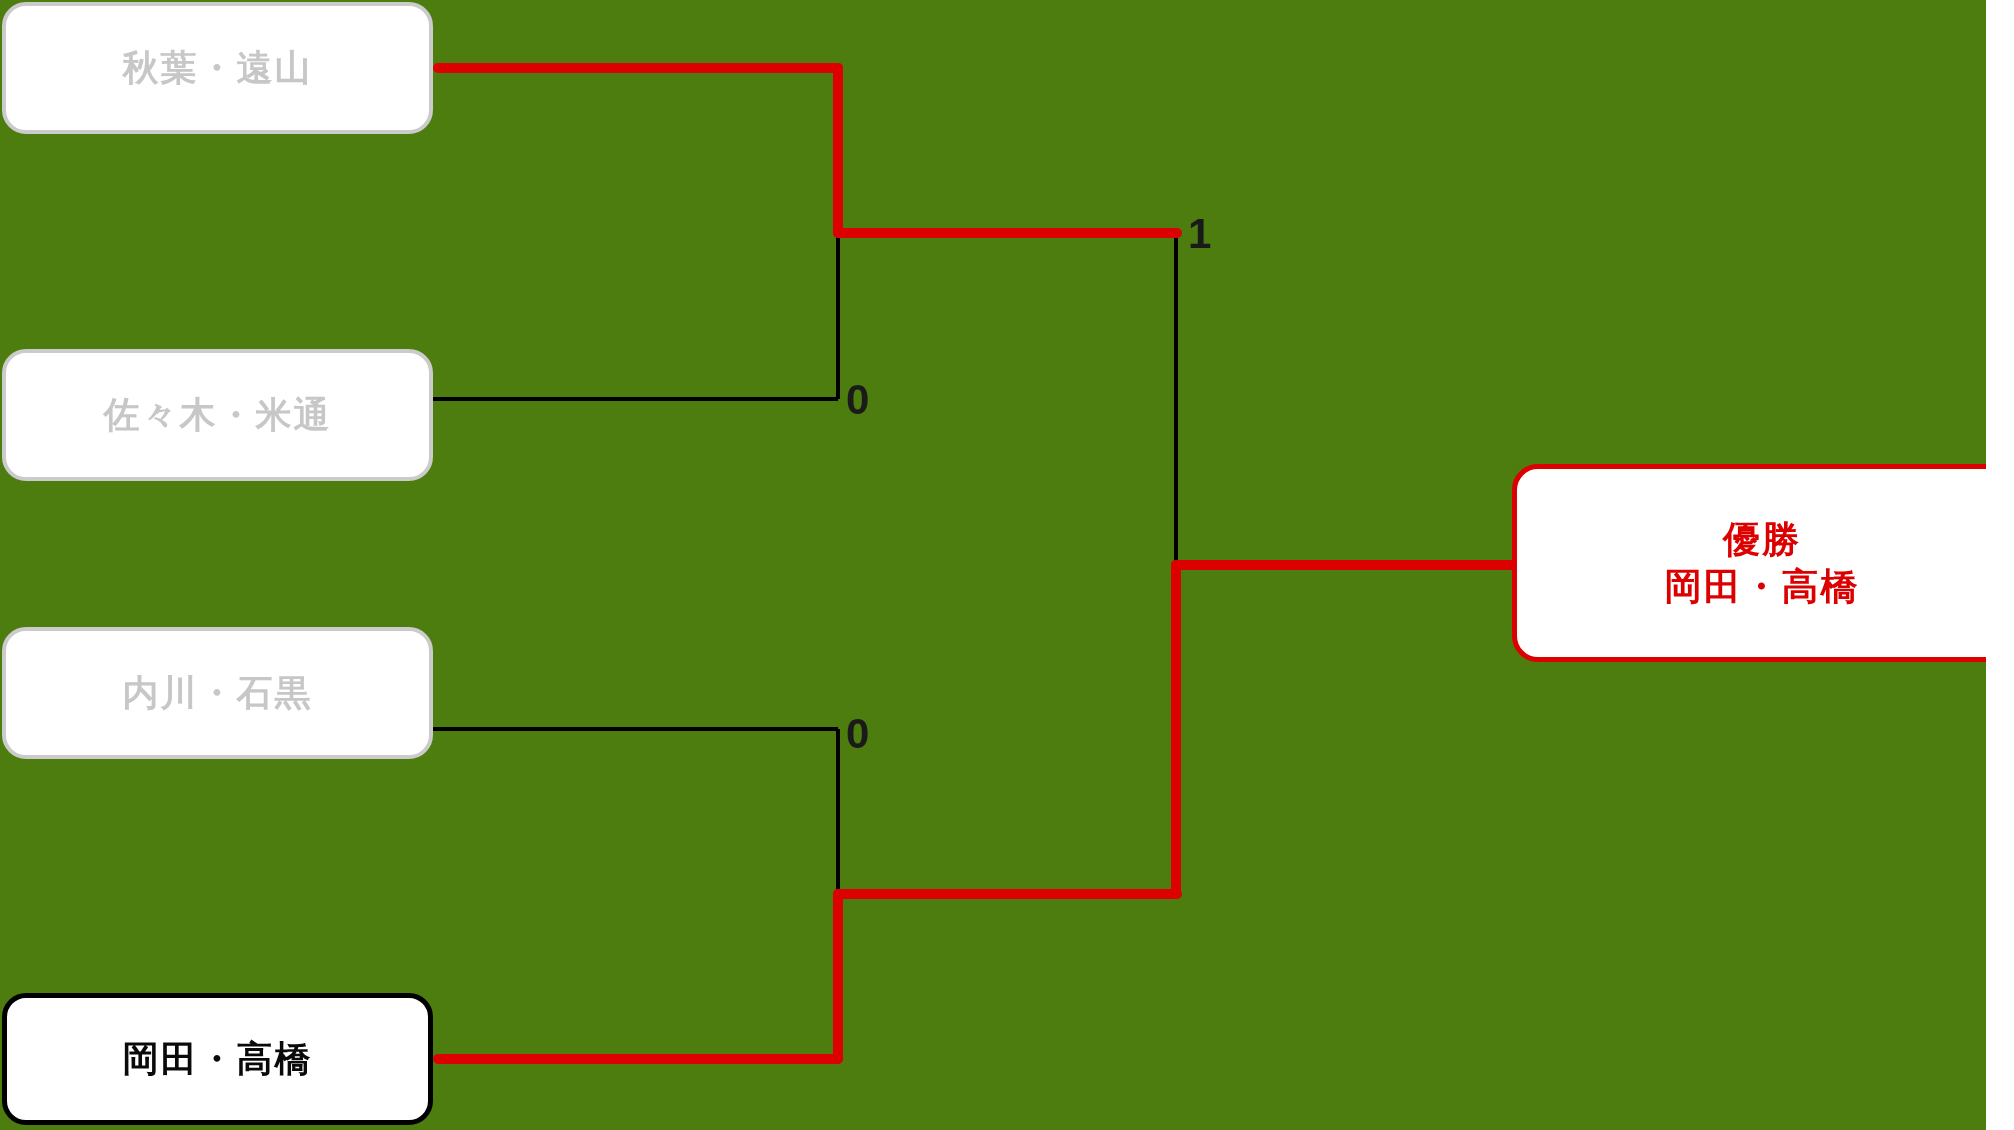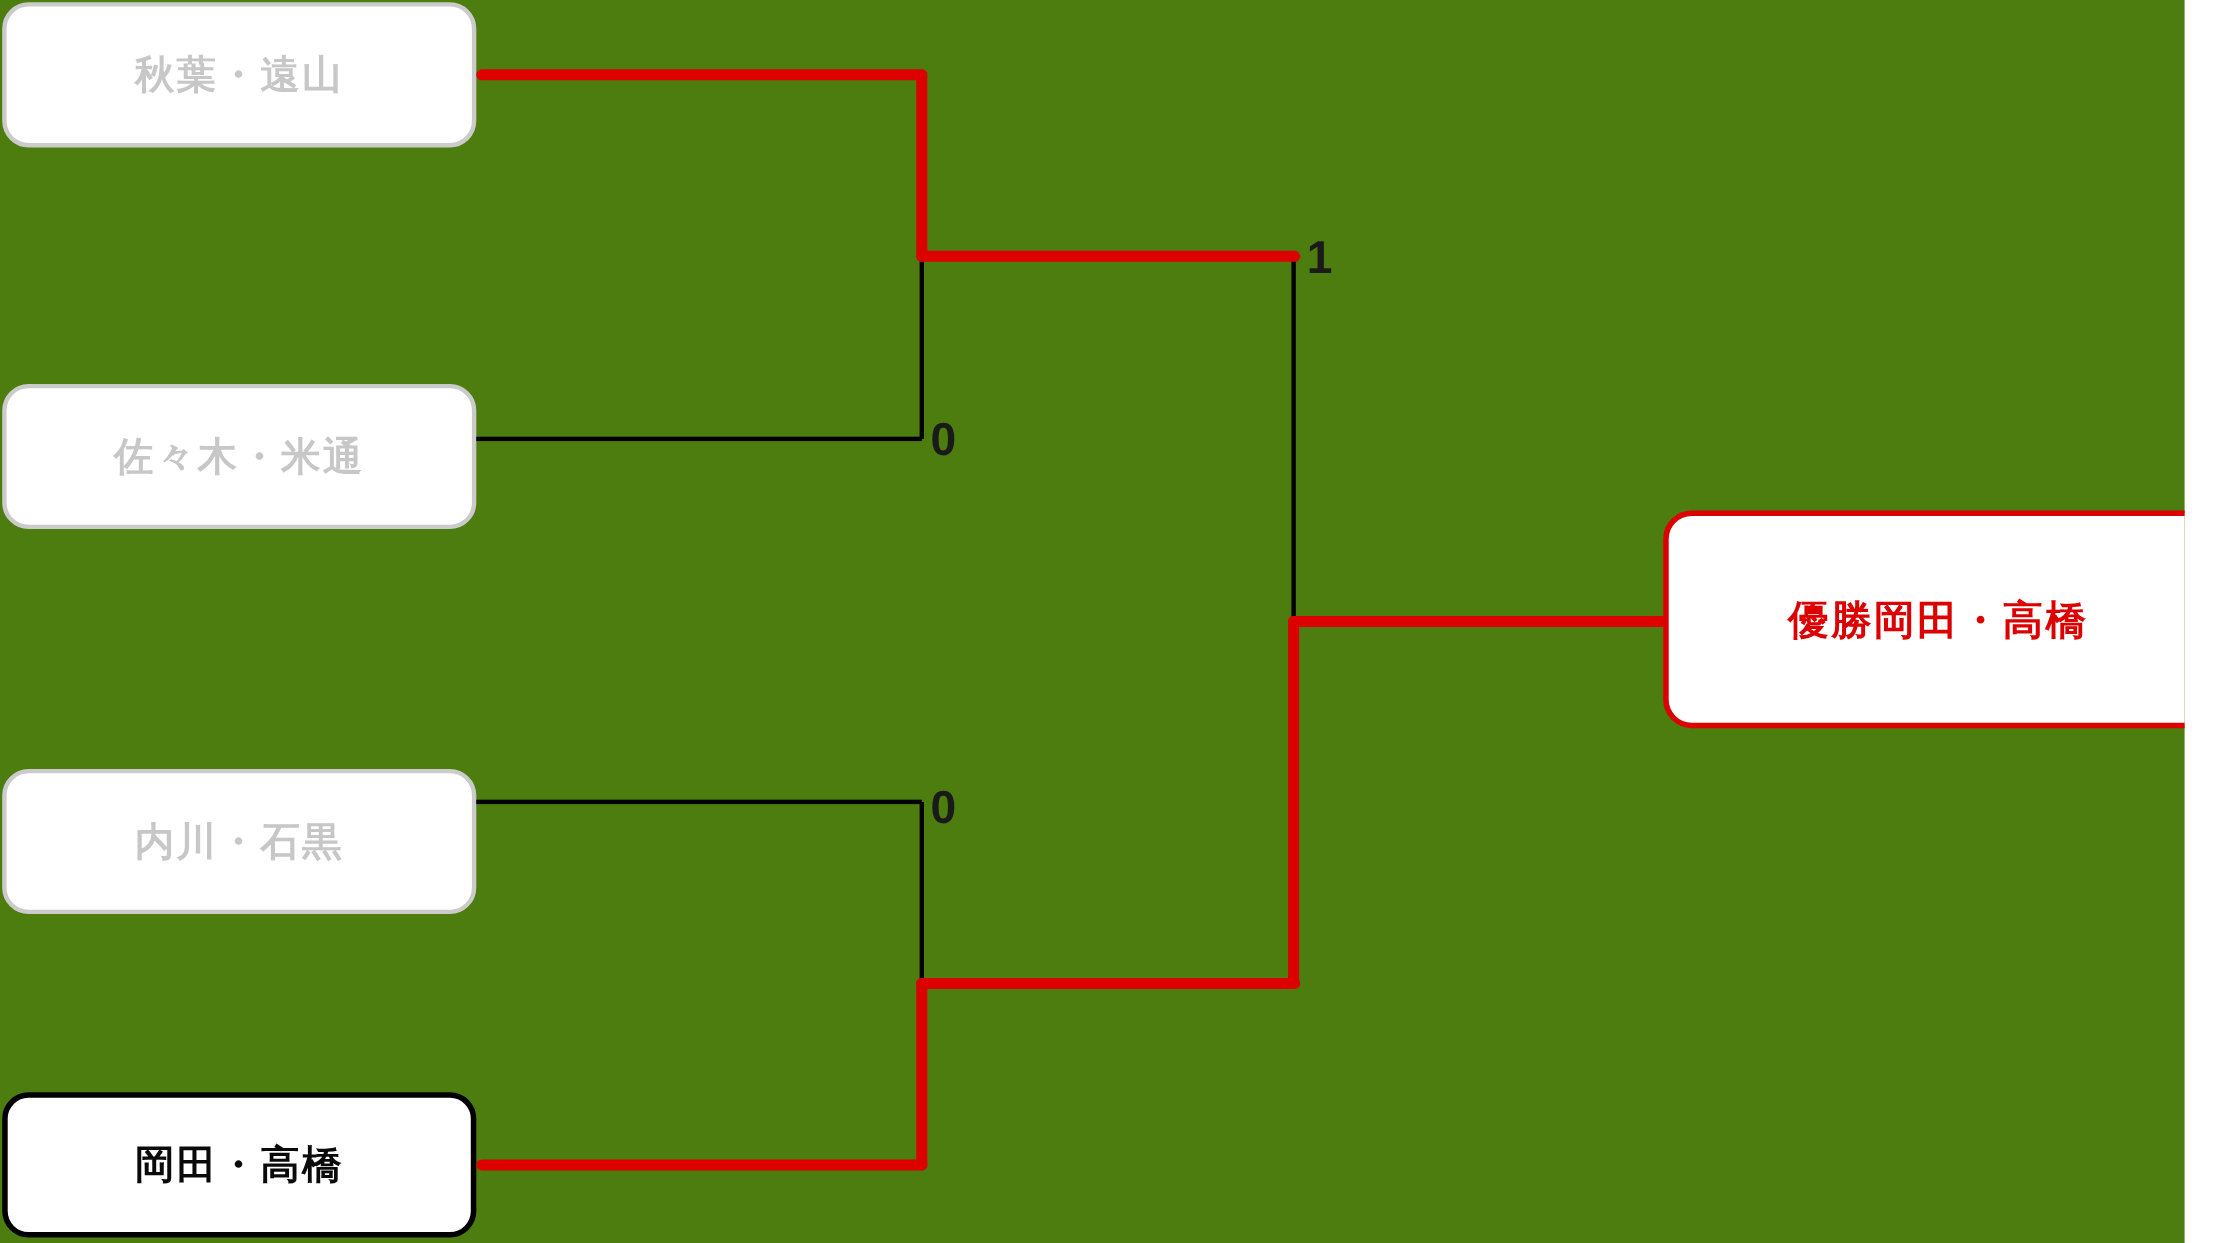--- a/index.html
+++ b/index.html
@@ -32,36 +32,36 @@
     font-size: 36px;
     letter-spacing: 2px;
     color: #c7c7c7;
   }
   .team-box.active {
     border: 5px solid #000000;
     color: #0a0a0a;
   }
   .team-box.t1 { top: 2px; }
   .team-box.t2 { top: 333px; margin-top: 16px; }
-  .team-box.t3 { top: 699px; }
+  .team-box.t3 { top: 627px; }
   .team-box.t4 { top: 993px; }
 
   
   .champion-box {
     position: absolute;
     left: 1512px;
     top: 464px;
     width: 500px;
     height: 198px;
     box-sizing: border-box;
     border: 5px solid #dc0000;
     border-radius: 26px;
     background: #ffffff;
     display: flex;
-    flex-direction: row;
+    flex-direction: column;
     align-items: center;
     justify-content: center;
     color: #dc0000;
     font-size: 37px;
     line-height: 47px;
     letter-spacing: 2px;
     text-align: center;
   }
 
   

